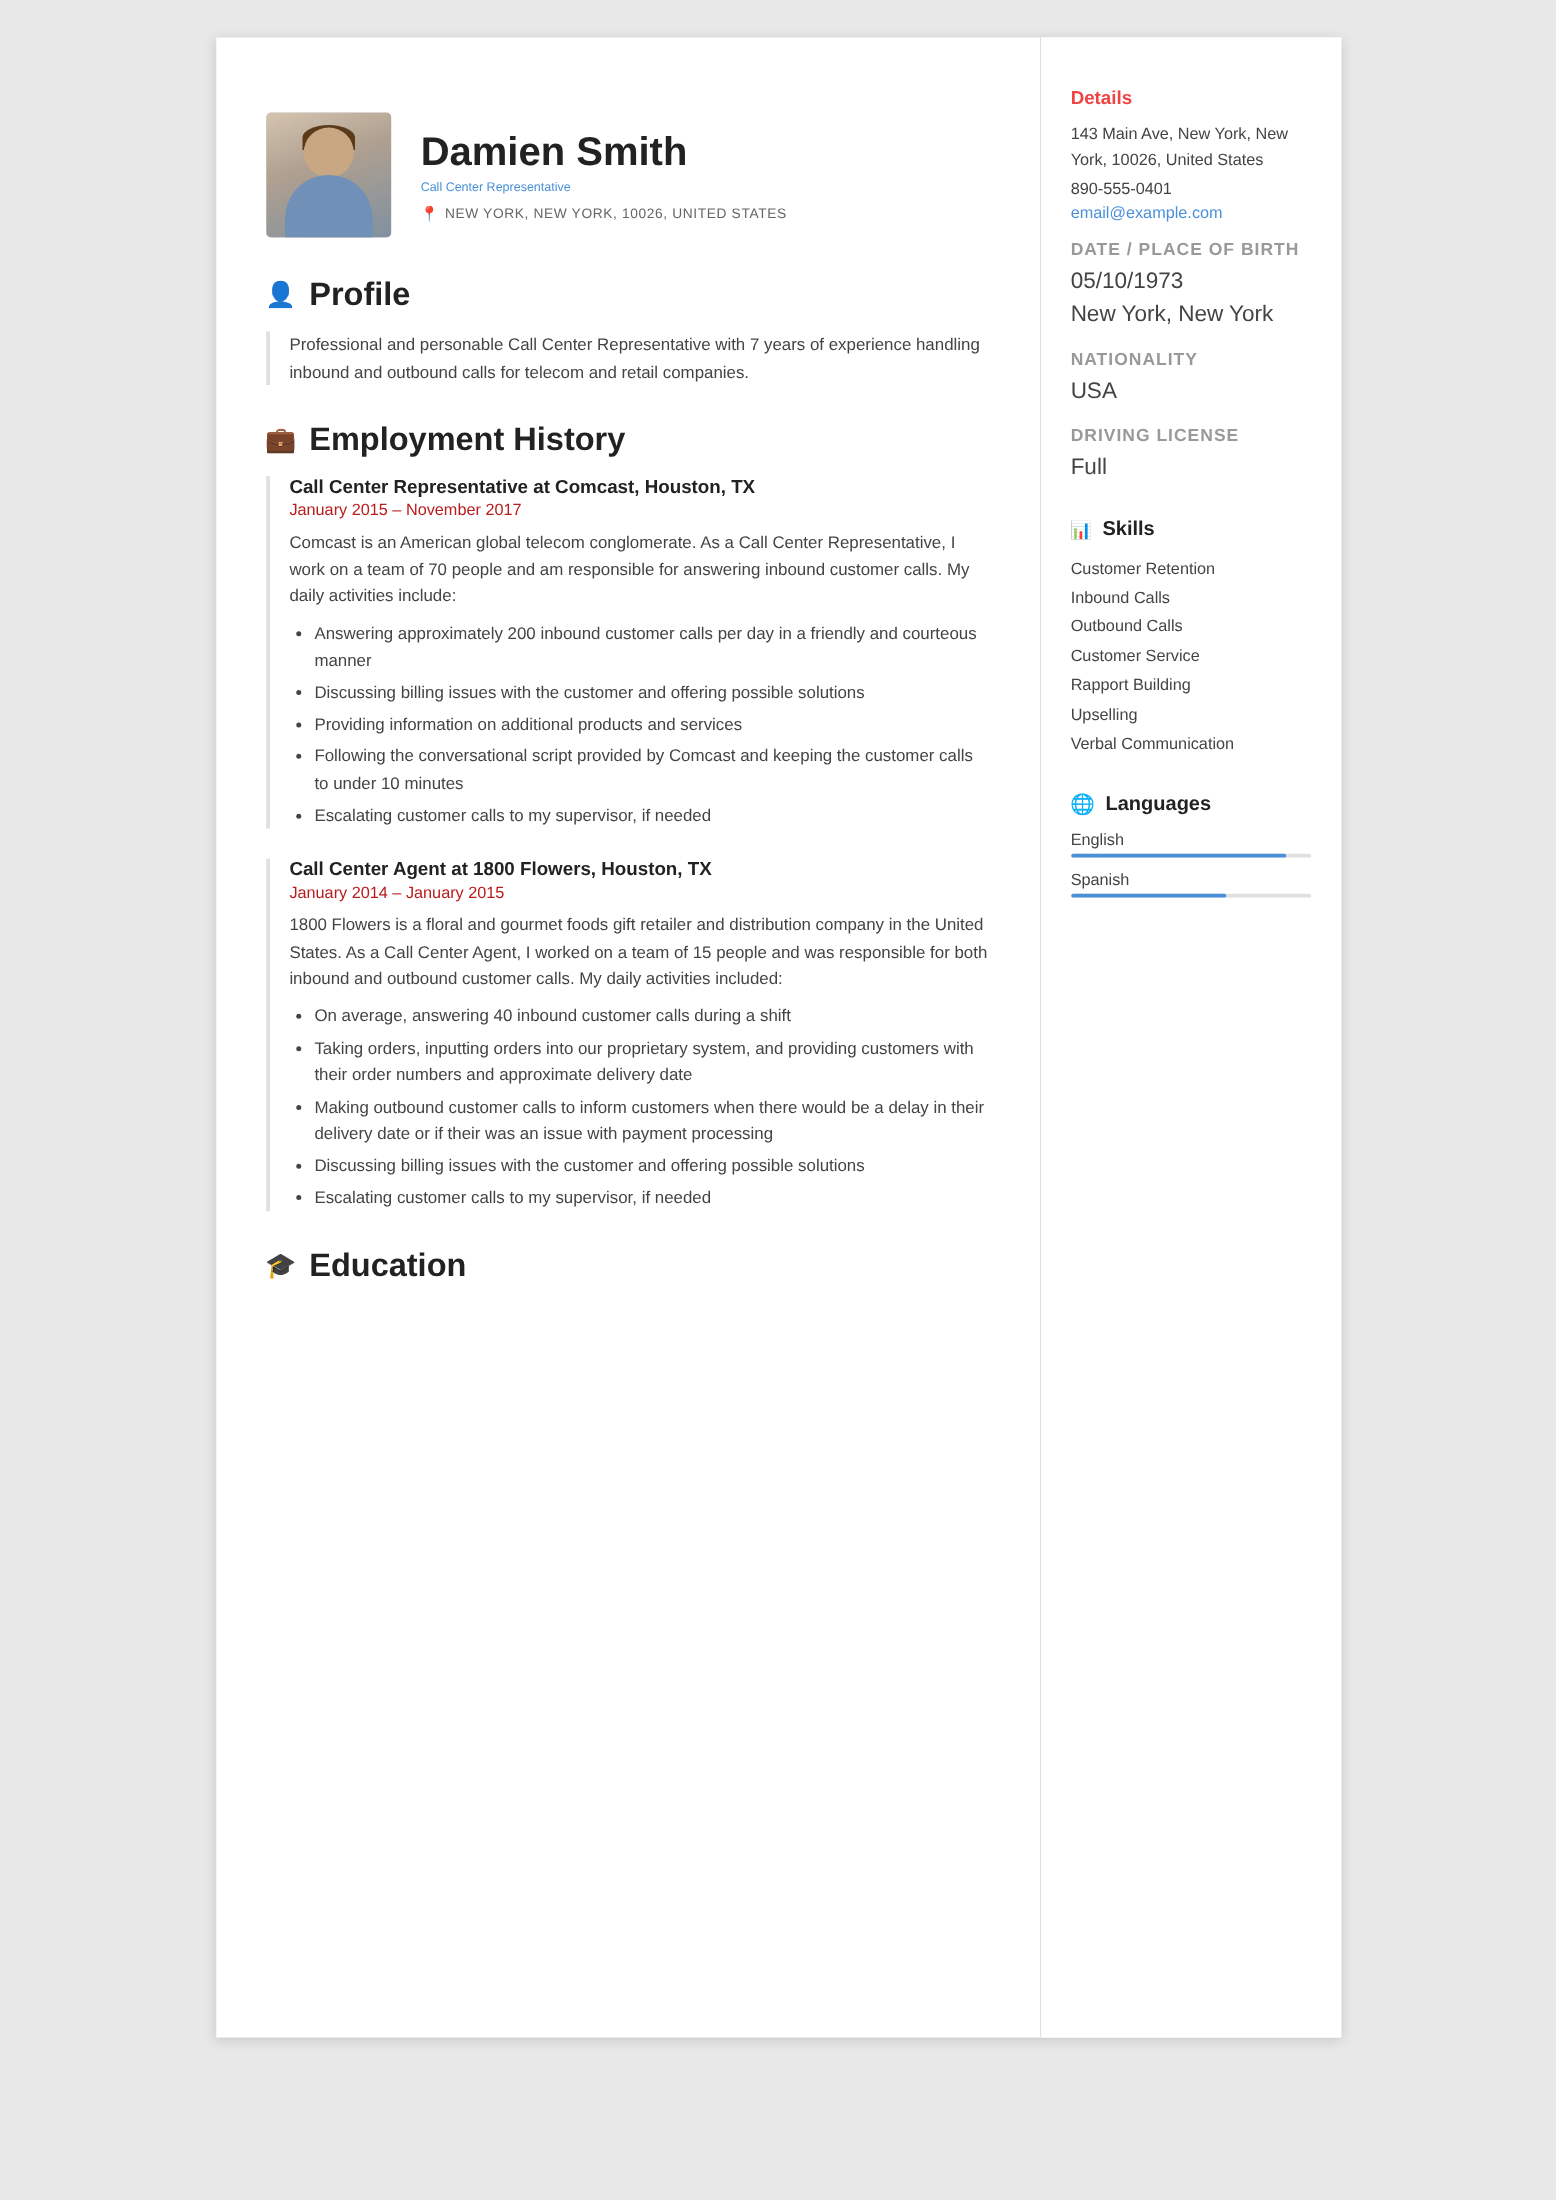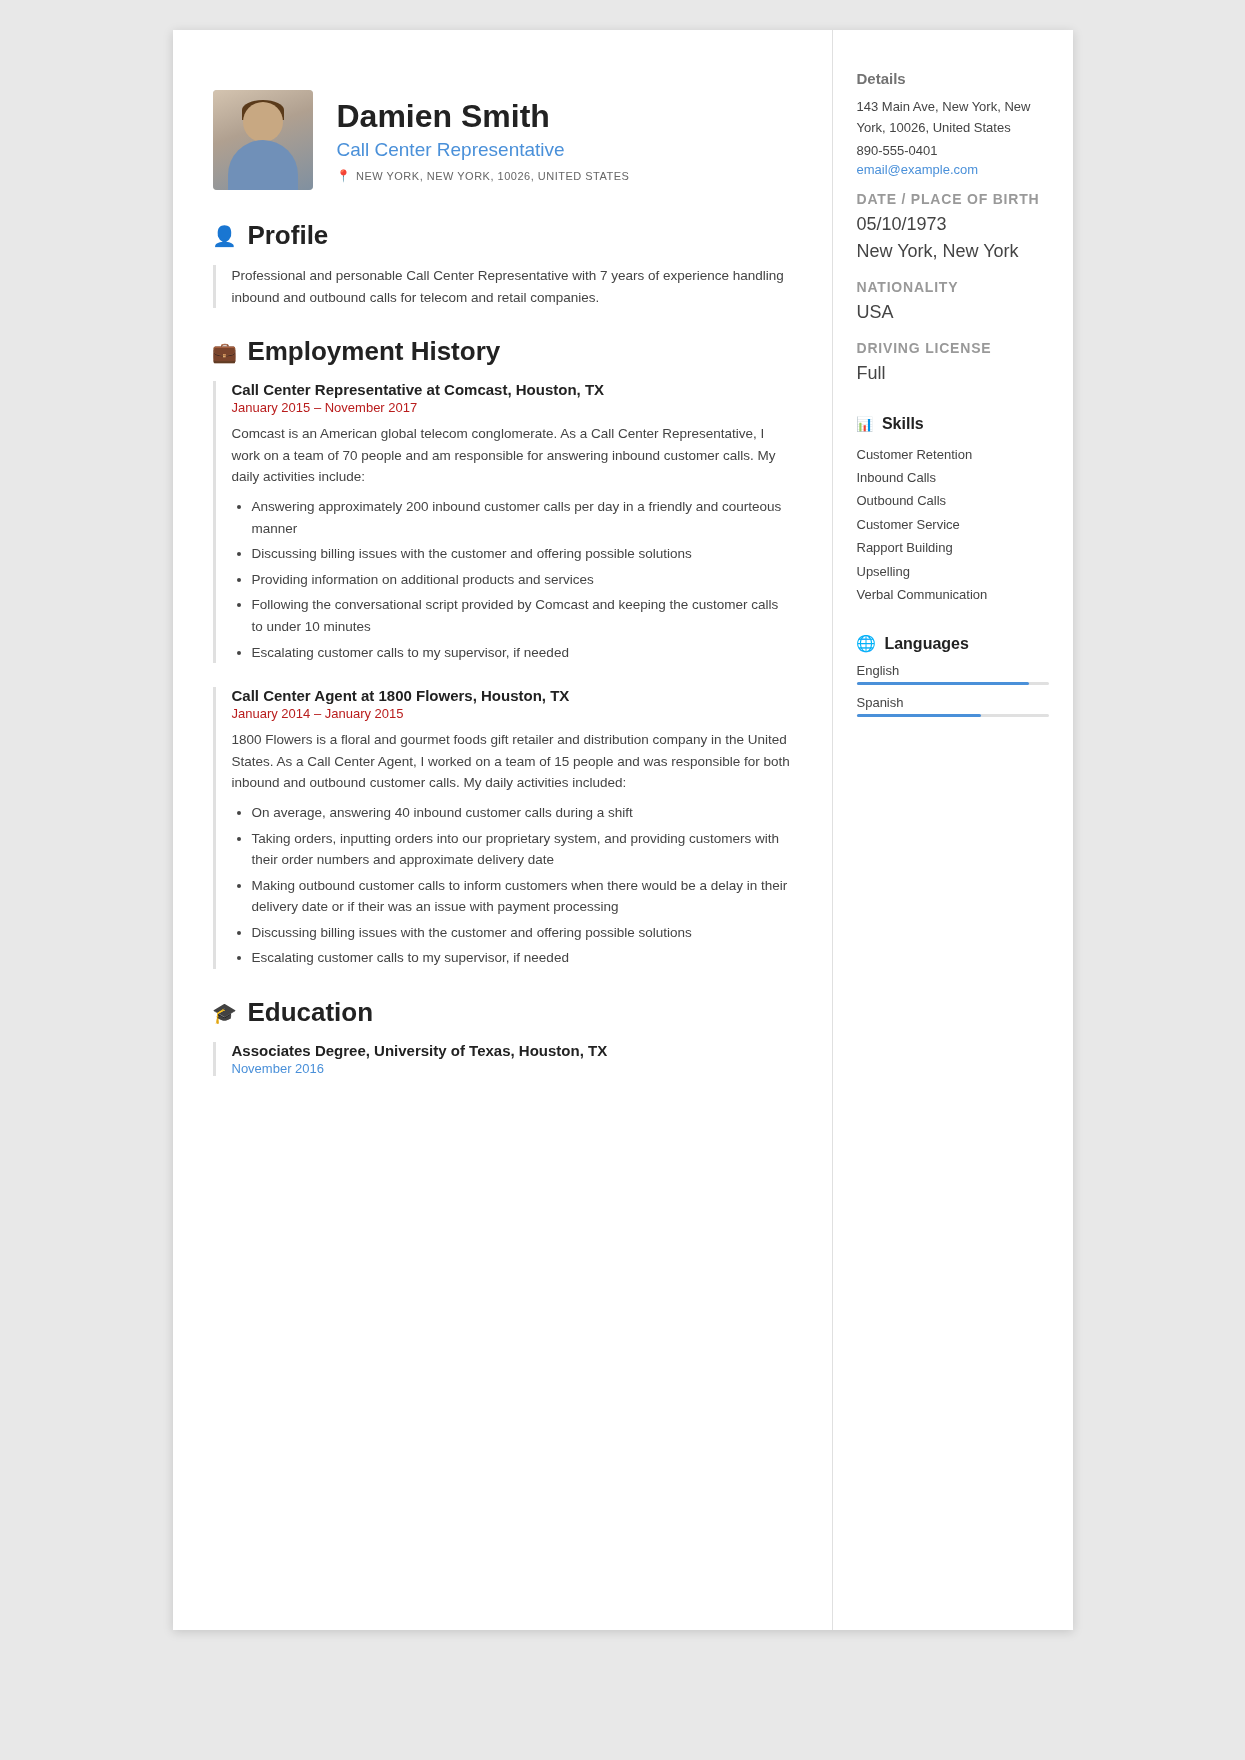--- a/index.html
+++ b/index.html
@@ -84,21 +84,21 @@
       transform: translateX(-50%);
     }
     .header-info {}
     .header-name {
       font-size: 32px;
       font-weight: 700;
       color: #222222;
       line-height: 1.2;
     }
     .header-title {
-      font-size: 19px;
+      font-size: 10px;
       color: #4a90d9;
       margin-top: 4px;
       margin-bottom: 8px;
     }
     .header-location {
       font-size: 11px;
       color: #666666;
       text-transform: uppercase;
       letter-spacing: 0.5px;
       display: flex;
@@ -187,21 +187,21 @@
       padding: 40px 24px 40px 24px;
       background: #ffffff;
       flex-shrink: 0;
     }
     .details-section {
       margin-bottom: 28px;
     }
     .details-title {
       font-size: 15px;
       font-weight: 700;
-      color: #737373;
+      color: #ef4444;
       margin-bottom: 10px;
     }
     .details-address {
       font-size: 13px;
       color: #444444;
       line-height: 1.6;
       margin-bottom: 4px;
     }
     .details-phone {
       font-size: 13px;
@@ -342,24 +342,20 @@
           <li>Escalating customer calls to my supervisor, if needed</li>
         </ul>
       </div>
     </div>
 
     <div class="section">
       <div class="section-title">
         <span class="section-icon">🎓</span>
         <span>Education</span>
       </div>
-      <div class="edu-entry">
-        <div class="edu-title">Associates Degree, University of Texas, Houston, TX</div>
-        <div class="edu-dates">November 2016</div>
-      </div>
     </div>
 
   </div>
 
   <div class="sidebar">
 
     <div class="details-section">
       <div class="details-title">Details</div>
       <div class="details-address">143 Main Ave, New York, New York, 10026, United States</div>
       <div class="details-phone">890-555-0401</div>

